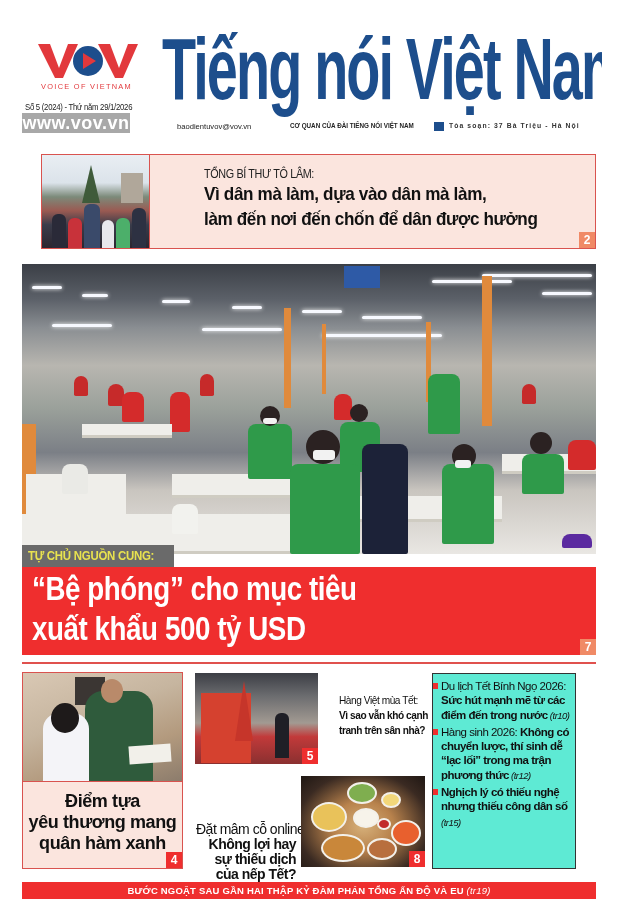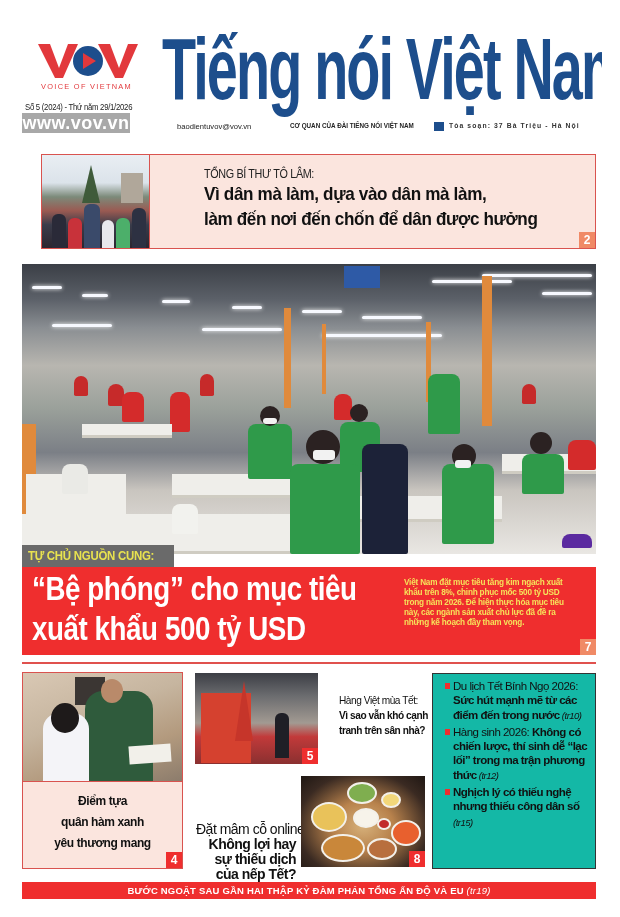--- a/index.html
+++ b/index.html
@@ -62,21 +62,21 @@
   
   .card4 { position: absolute; left: 22px; top: 672px; width: 161px; height: 197px; background: #fbe5de; border: 1px solid #d9534f; }
   .card4-photo { position: absolute; left: 0; top: 0; width: 159px; height: 109px; border-bottom: 1px solid #d9534f; overflow: hidden;
      background: linear-gradient(160deg, #d9c8b4 0%, #c6b59f 40%, #b39a7e 70%, #8c7c6c 100%); }
   .c4-window { position: absolute; left: 52px; top: 4px; width: 30px; height: 28px; background: #3b3633; }
   .c4-soldier { position: absolute; left: 62px; top: 18px; width: 68px; height: 92px; background: #2f5b3c; border-radius: 18px 18px 0 0; }
   .c4-shead { position: absolute; left: 78px; top: 6px; width: 22px; height: 24px; border-radius: 50%; background: #b98a6a; }
   .c4-girl { position: absolute; left: 20px; top: 40px; width: 46px; height: 70px; background: #f4f4f8; border-radius: 16px 16px 0 0; }
   .c4-ghead { position: absolute; left: 28px; top: 30px; width: 28px; height: 30px; border-radius: 50%; background: #1e1a1a; }
   .c4-paper { position: absolute; left: 106px; top: 72px; width: 42px; height: 18px; background: #f2f0ea; transform: rotate(-4deg); }
-  .card4-head { position: absolute; left: 0; top: 118px; width: 159px; text-align: center; font-weight: bold; font-size: 12px; line-height: 21px; color: #111; letter-spacing: -0.4px; }
+  .card4-head { position: absolute; left: 0; top: 118px; width: 159px; text-align: center; font-weight: bold; font-size: 18px; line-height: 21px; color: #111; letter-spacing: -0.4px; }
   .card4 .pg-num { right: 0; bottom: 0; background: #ef2e2e; }
 
   
   .mid5-photo { position: absolute; left: 195px; top: 673px; width: 123px; height: 91px; overflow: hidden;
      background: linear-gradient(180deg, #3c3e45 0%, #6b6c6f 25%, #a29a92 55%, #c23a3a 70%, #8a3030 100%); }
   .m5-shelf { position: absolute; left: 6px; top: 20px; width: 50px; height: 70px; background: #d5412f; }
   .m5-tree { position: absolute; left: 40px; top: 8px; width: 18px; height: 60px; background: #c6352a; clip-path: polygon(50% 0, 100% 100%, 0 100%); }
   .m5-person { position: absolute; left: 80px; top: 40px; width: 14px; height: 45px; background: #1f1f26; border-radius: 6px 6px 0 0; }
   .mid5-photo .pg-num { right: 0; bottom: 0; background: #ef2e2e; }
   .mid5-text { position: absolute; left: 339px; top: 693px; width: 105px; font-size: 11.5px; line-height: 15px; color: #111; letter-spacing: -0.5px; }
@@ -85,21 +85,21 @@
 
   .mid8-text { position: absolute; left: 196px; top: 796px; width: 100px; text-align: right; font-size: 14px; line-height: 15px; color: #111; letter-spacing: -0.5px; margin-top: 26px; }
   .mid8-text .k { display: block; white-space: nowrap; }
   .mid8-text .h { display: block; font-weight: bold; white-space: nowrap; }
   .mid8-photo { position: absolute; left: 301px; top: 776px; width: 124px; height: 91px; overflow: hidden;
      background: radial-gradient(ellipse at 50% 55%, #d6b07a 0%, #b8824c 35%, #3a2a22 75%, #1f1713 100%); }
   .m8-dish { position: absolute; border-radius: 50%; border: 2px solid #f3f0ea; }
   .mid8-photo .pg-num { right: 0; bottom: 0; background: #ef2e2e; }
 
   
-  .rlist { position: absolute; left: 432px; top: 673px; width: 164px; height: 196px; background: #14b8a6; border: 1px solid #333; padding: 5px 4px 0 12px; }
+  .rlist { position: absolute; left: 432px; top: 673px; width: 144px; height: 196px; background: #5eead4; border: 1px solid #333; padding: 5px 4px 0 0; }
   .rlist-item { position: relative; padding-left: 8px; font-size: 11.5px; line-height: 14.3px; color: #111; letter-spacing: -0.5px; margin-bottom: 2px; }
   .rlist-item .bullet { position: absolute; left: 0; top: 4px; width: 5px; height: 6px; background: #ef2e2e; }
   .rlist-item .b { font-weight: bold; }
   .rlist-item .ref { font-style: italic; font-size: 9.5px; }
 
   
   .footer-band { position: absolute; left: 22px; top: 882px; width: 574px; height: 17px; background: #ef2e2e; color: #fff; text-align: center; font-weight: bold; font-size: 9.5px; line-height: 17px; letter-spacing: 0.2px; white-space: nowrap; }
   .footer-band .ref { font-style: italic; font-weight: normal; }
 </style>
 </head>
@@ -204,38 +204,37 @@
   <div class="hero-worker" style="left:540px;top:270px;width:30px;height:14px;background:#5b2aa0"></div>
 </div>
 
 <div class="kicker-tab"><span>TỰ CHỦ NGUỒN CUNG:</span></div>
 
 <section class="lead">
   <div class="lead-head">
     <div>“Bệ phóng” cho mục tiêu</div>
     <div>xuất khẩu 500 tỷ USD</div>
   </div>
-  <div class="lead-desc">Việt Nam đặt mục tiêu tăng kim ngạch xuất khẩu trên 8%, chinh phục mốc 500 tỷ USD trong năm 2026. Để hiện thực hóa mục tiêu này, các ngành sản xuất chủ lực đã đề ra những kế hoạch đầy tham vọng.</div>
   <div class="pg-num">7</div>
 </section>
 <div class="rule"></div>
 
 <section class="card4">
   <div class="card4-photo">
     <div class="c4-window"></div>
     <div class="c4-soldier"></div>
       <div class="c4-shead"></div>
     <div class="c4-paper"></div>
     <div class="c4-girl"></div>
       <div class="c4-ghead"></div>
   </div>
   <div class="card4-head">
     <div>Điểm tựa</div>
+    <div>yêu thương mang</div>
     <div>quân hàm xanh</div>
-    <div>yêu thương mang</div>
   </div>
   <div class="pg-num">4</div>
 </section>
 
 <div class="mid5-photo">
   <div class="m5-shelf"></div>
     <div class="m5-tree"></div>
     <div class="m5-person"></div>
   <div class="pg-num">5</div>
 </div>
@@ -263,21 +262,21 @@
   <div class="pg-num">8</div>
 </div>
 
 <aside class="rlist">
   <div class="rlist-item">
     <span class="bullet"></span>
     <span>Du lịch Tết Bính Ngọ 2026: </span><span class="b">Sức hút mạnh mẽ từ các điểm đến trong nước</span><span class="ref"> (tr10)</span>
   </div>
   <div class="rlist-item">
     <span class="bullet"></span>
-    <span>Hàng sinh 2026: </span><span class="b">Không có chiến lược, thí sinh dễ “lạc lối” trong ma trận phương thức</span><span class="ref"> (tr12)</span>
+    <span>Hàng sinh 2026: </span><span class="b">Không có chuyển lược, thí sinh dễ “lạc lối” trong ma trận phương thức</span><span class="ref"> (tr12)</span>
   </div>
   <div class="rlist-item">
     <span class="bullet"></span>
     <span></span><span class="b">Nghịch lý có thiếu nghệ nhưng thiếu công dân số</span><span class="ref"> (tr15)</span>
   </div>
 </aside>
 
 <div class="footer-band">
   <span>BƯỚC NGOẶT SAU GẦN HAI THẬP KỶ ĐÀM PHÁN TỔNG ẤN ĐỘ VÀ EU </span><span class="ref">(tr19)</span>
 </div>

